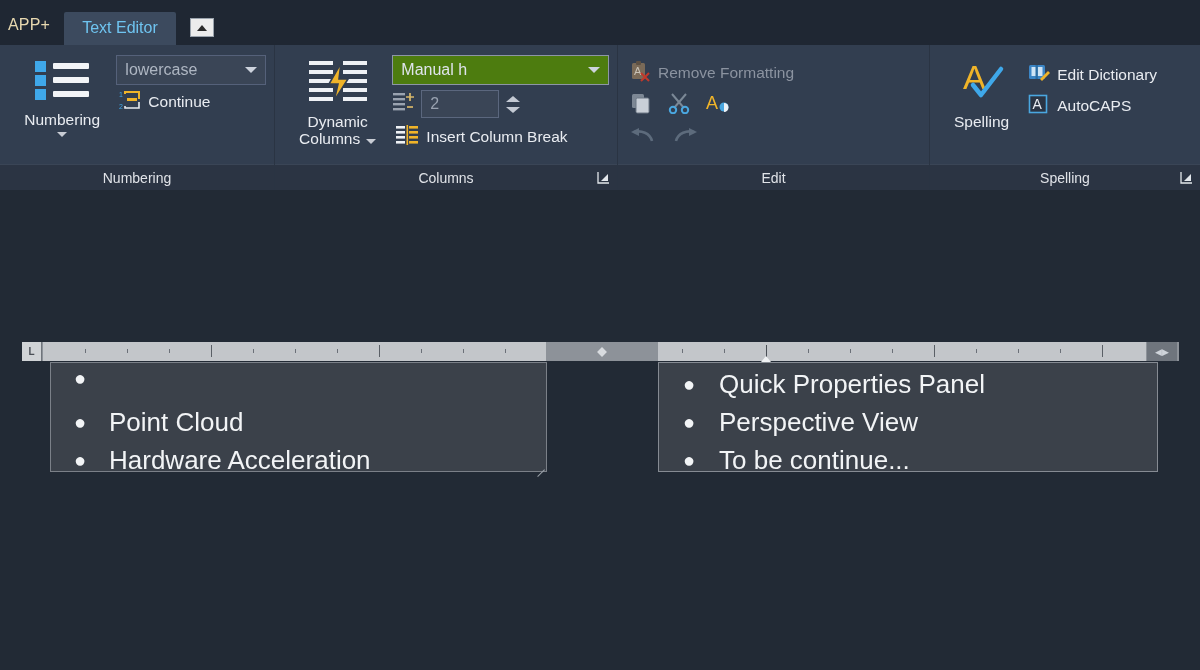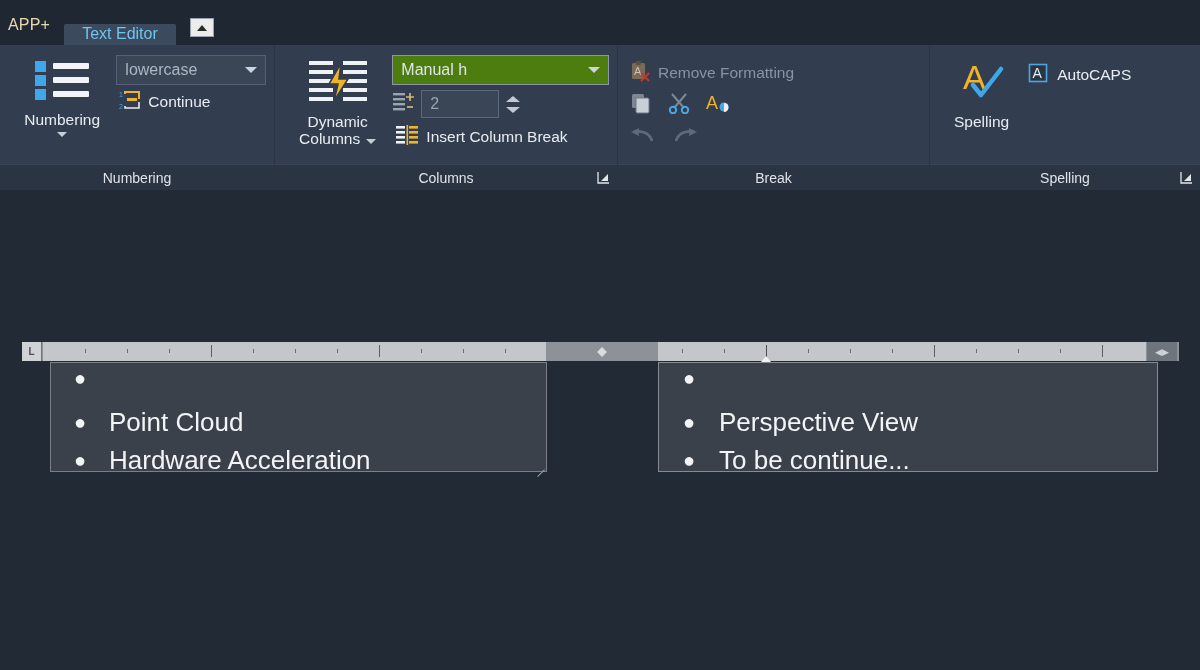--- a/index.html
+++ b/index.html
@@ -15,21 +15,21 @@
     position: absolute; left: 0; top: 0; width: 1200px; height: 45px;
     background: #1f2733;
     display: flex; align-items: flex-end;
   }
   .app-menu {
     color: #e8d9b0; font-size: 16px; padding: 0 14px 11px 8px;
     letter-spacing: .2px;
   }
   .tab {
     background: #3c4a5e; color: #6fc4f0; font-size: 16px;
-    padding: 8px 18px 9px 18px; height: 21px;
+    padding: 8px 18px 9px 18px; height: 33px;
     display: flex; align-items: center;
     border-radius: 2px 2px 0 0;
   }
   .minbtn {
     width: 24px; height: 19px; margin: 0 0 8px 14px;
     background: #ececec; border: 1px solid #9aa3ad;
     display: flex; align-items: center; justify-content: center;
   }
   .minbtn .tri {
     width: 0; height: 0;
@@ -372,37 +372,48 @@
           <span>
             <svg width="26" height="20" viewBox="0 0 26 20">
               <path d="M4 15 C6 7 15 4 22 6" stroke="#5d6b7c" stroke-width="2.6" fill="none"></path>
               <path d="M25 6 L17 2 L17 10 Z" fill="#5d6b7c"></path>
             </svg>
           </span>
         </div>
       </div>
     </div>
     <div class="panel-title">
-      <span>Break</span>
+      <span>Edit</span>
     </div>
   </div>
 
   <div class="panel p-spelling">
     <div class="panel-body">
       <div class="bigbtn" style="width:92px;">
         <span>
           <svg width="50" height="48" viewBox="0 0 50 48">
             <text x="6" y="32" font-size="34" fill="#f0b429" font-family="Liberation Sans">A</text>
             <path d="M16 28 L24 38 L44 12" stroke="#3fa8ea" stroke-width="4.5" fill="none" stroke-linecap="round" stroke-linejoin="round"></path>
           </svg>
         </span>
         <span class="lbl">Spelling</span>
       </div>
 
       <div class="stack" style="width:176px;padding-top:10px;">
+        <div class="rowbtn">
+          <span>
+            <svg width="22" height="20" viewBox="0 0 22 20">
+              <rect x="1" y="2" width="16" height="14" rx="1.5" fill="#3c86c6"></rect>
+              <rect x="3.5" y="4" width="11" height="9" fill="#cfe4f5"></rect>
+              <rect x="7.5" y="2" width="2.4" height="14" fill="#2a6ca3"></rect>
+              <path d="M12 16 L20 8 L22 10 L14 18 Z" fill="#f0b429"></path>
+            </svg>
+          </span>
+          <span>Edit Dictionary</span>
+        </div>
 
         <div class="rowbtn">
           <span>
             <svg width="22" height="20" viewBox="0 0 22 20">
               <rect x="1.5" y="1.5" width="17" height="17" fill="#2a3443" stroke="#4aa7e0" stroke-width="1.6"></rect>
               <text x="4.5" y="15" font-size="14" fill="#e8ecf2" font-family="Liberation Sans">A</text>
             </svg>
           </span>
           <span>AutoCAPS</span>
         </div>
@@ -481,20 +492,21 @@
         <span>Hardware Acceleration</span>
       </div>
     </div>
     <span class="resize-grip"></span>
   </div>
 
   <div class="textbox tb-right">
     <div class="bullet-list">
       <div class="bl-item">
         <span class="dot">●</span>
+        <span>Quick Properties Panel</span>
       </div>
       <div class="bl-item">
         <span class="dot">●</span>
         <span>Perspective View</span>
       </div>
       <div class="bl-item">
         <span class="dot">●</span>
         <span>To be continue...</span>
       </div>
     </div>

